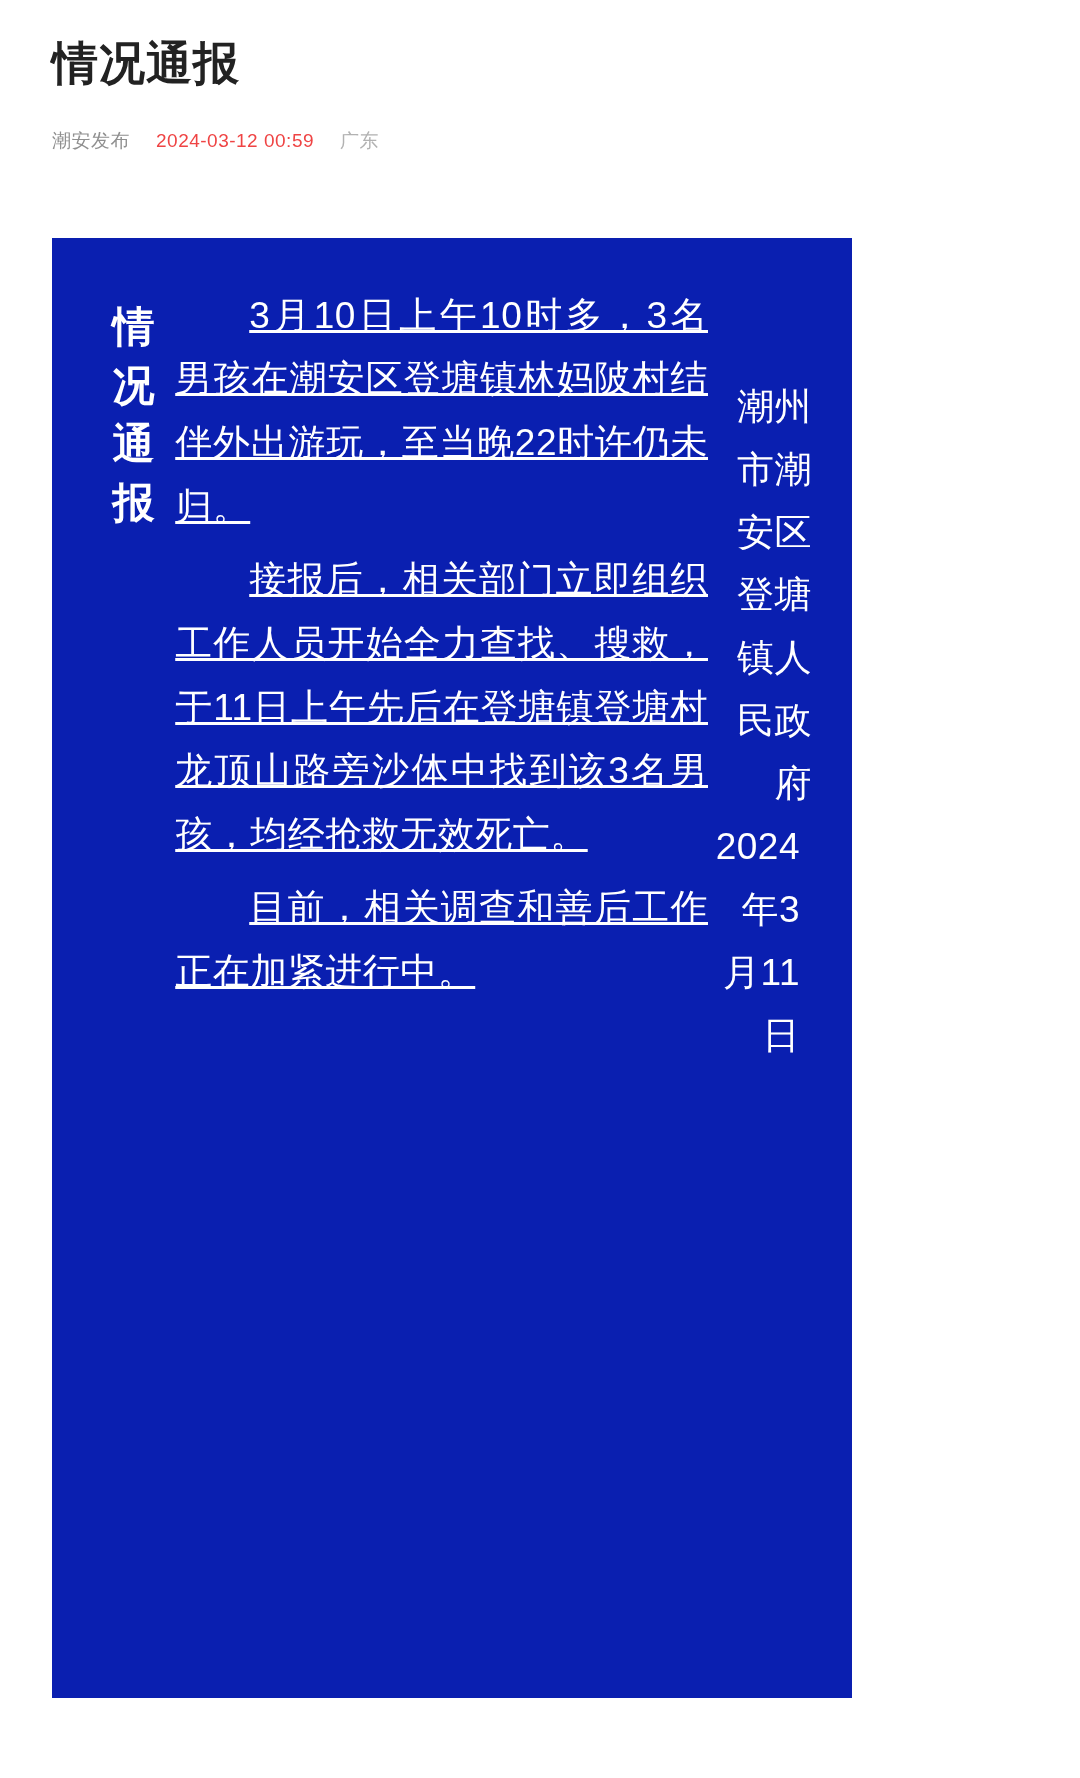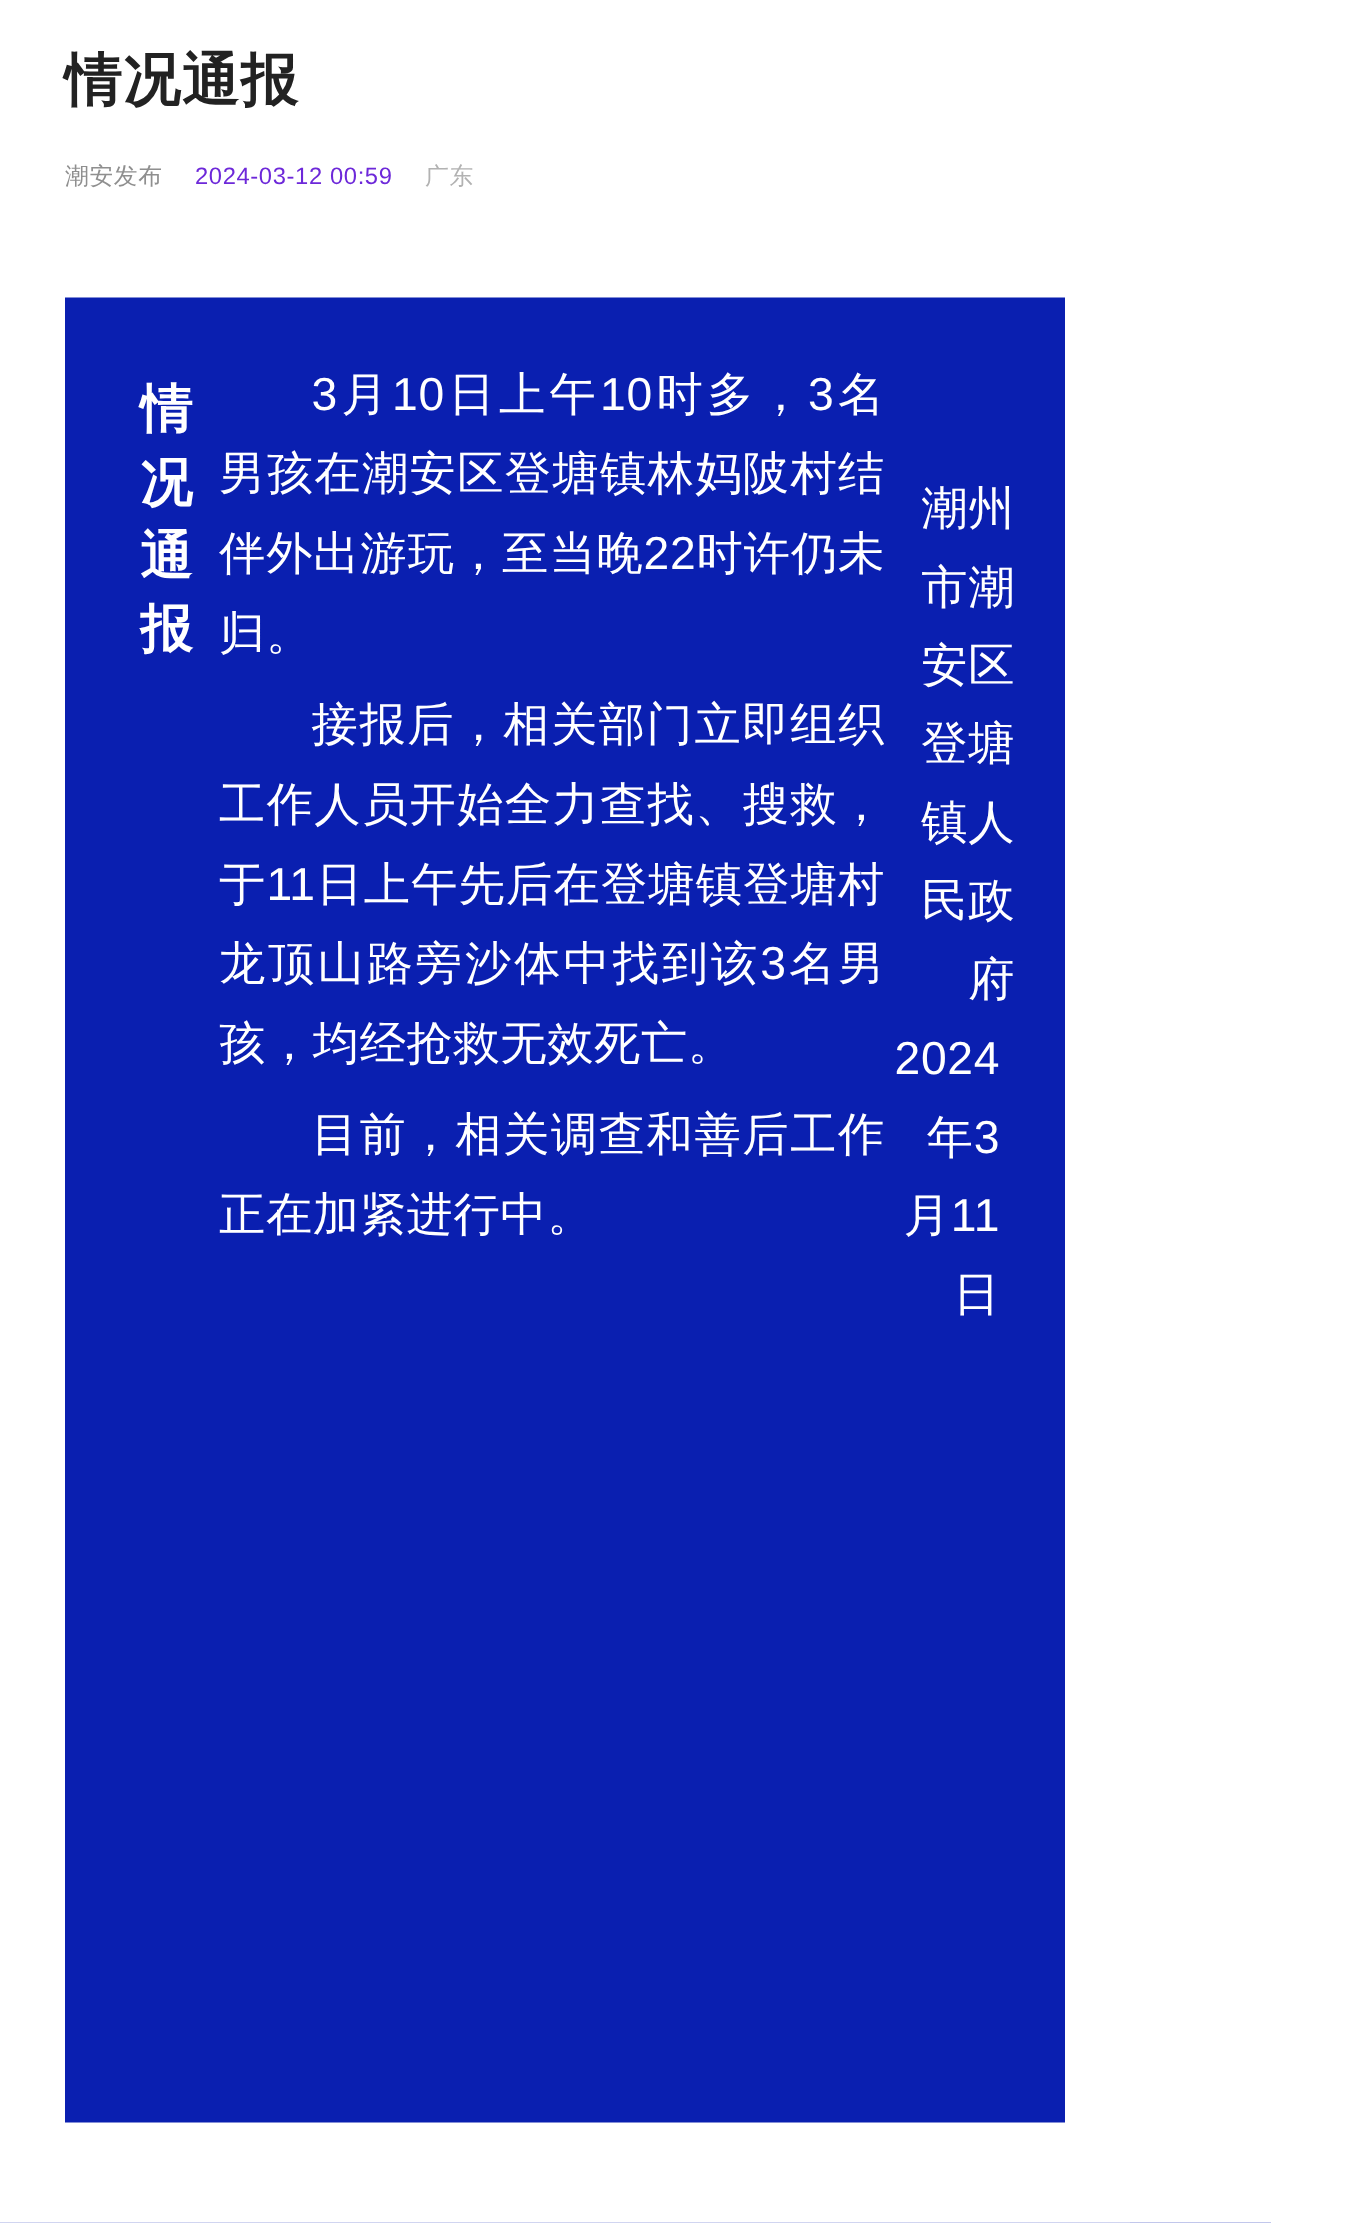--- a/index.html
+++ b/index.html
@@ -37,21 +37,21 @@
     align-items: baseline;
     gap: 26px;
     font-size: 19px;
     color: #9a9a9a;
     letter-spacing: 0.5px;
   }
   .meta-source {
     color: #8f8f8f;
   }
   .meta-date {
-    color: #6d28d9;
+    color: #ef4444;
     font-family: "Liberation Sans", "DejaVu Sans", sans-serif;
     text-align: center;
   }
   .meta-region {
     color: #b2b2b2;
   }
   .notice-card {
     margin: 84px 52px 0 52px;
     background: #0a1fb0;
     color: #ffffff;
@@ -65,20 +65,21 @@
     text-align: center;
     font-size: 42px;
     font-weight: bold;
     letter-spacing: 16px;
     padding-left: 16px;
     margin: 14px 0 46px 0;
     line-height: 1.4;
   }
   .notice-body {
     flex: 1 1 auto;
+    text-decoration: underline;
   }
   .notice-para {
     font-size: 37px;
     line-height: 1.72;
     text-align: justify;
     text-justify: inter-ideograph;
     text-indent: 2em;
     margin: 0 0 10px 0;
     letter-spacing: 0.5px;
   }

